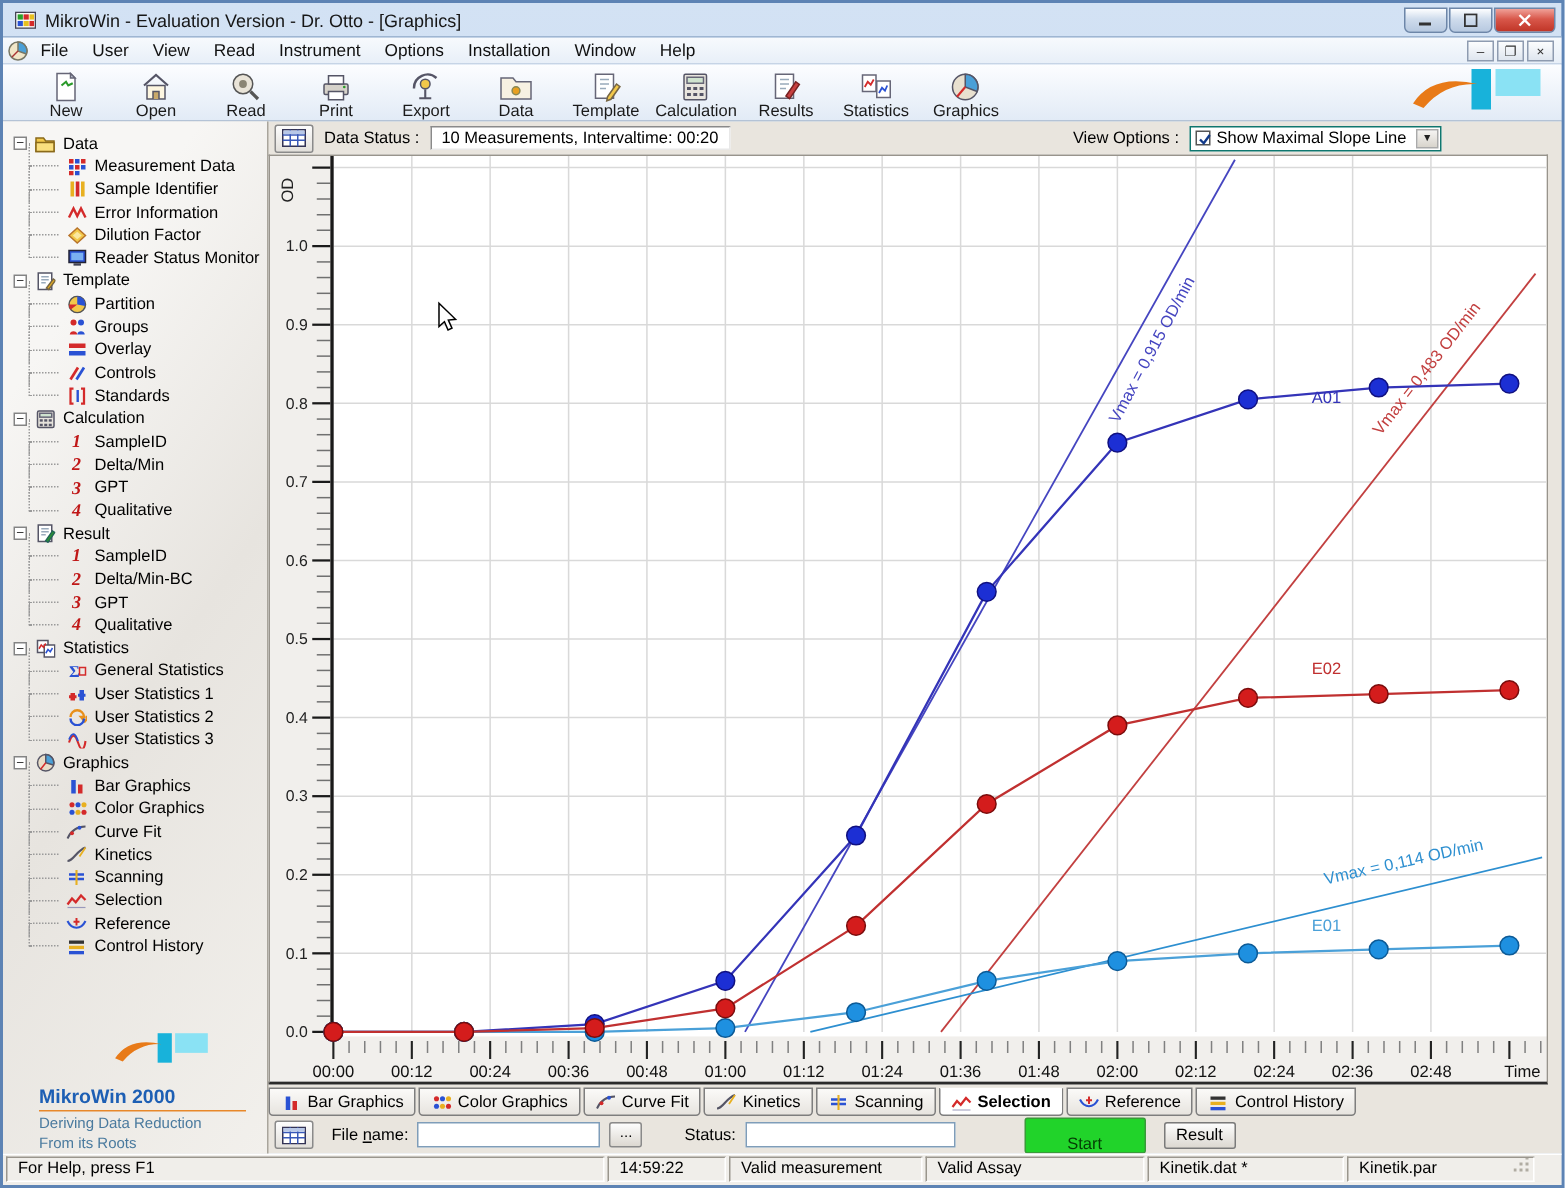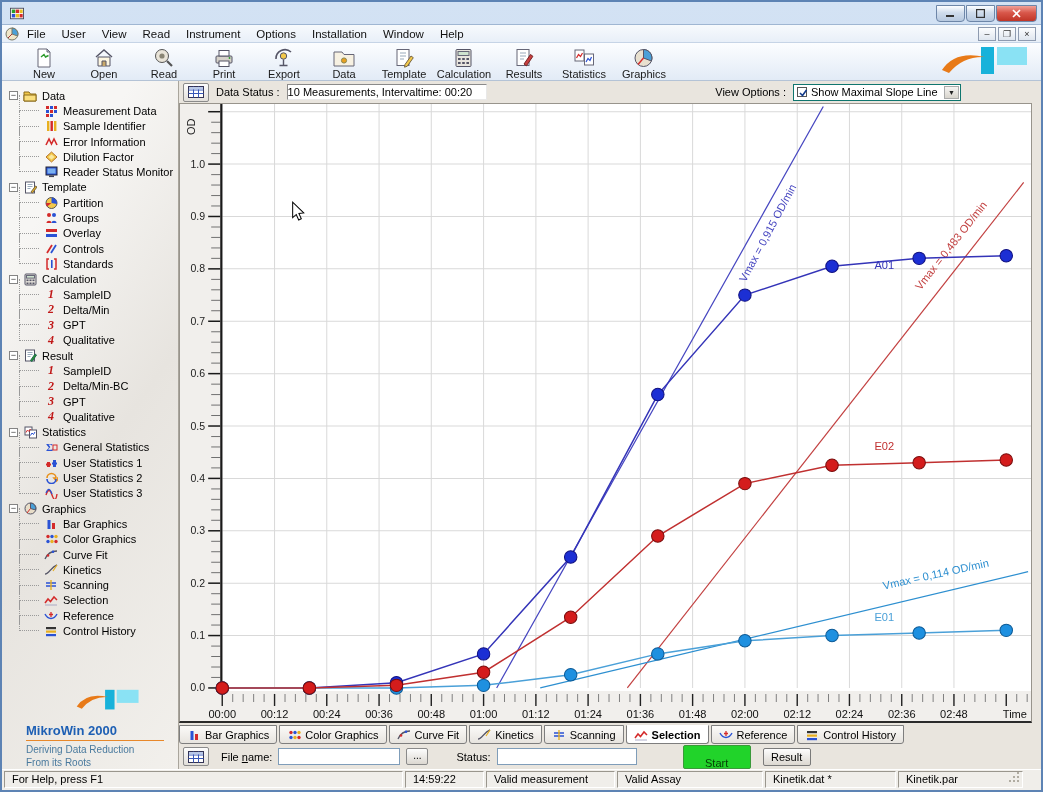--- a/index.html
+++ b/index.html
@@ -39,42 +39,42 @@
   .sblogo { position:absolute; left:0; bottom:0; width:100%; padding:0 14px 0 24px; }
   .sblogo .img { margin-left:50px; margin-bottom:6px; }
   .sblogo .t1 { font-size:13px; font-weight:bold; color:#1d5fb4; }
   .sblogo hr { border:none; border-top:1px solid #e8882a; margin:2px 0 3px; }
   .sblogo .t2 { font-size:10px; color:#4a7a9e; line-height:1.25; }
 
   
   .content { flex:1; display:flex; flex-direction:column; min-width:0; }
   .dsrow { height:22px; display:flex; align-items:center; gap:7px; padding:1px 4px 1px 4px; font-size:11px; }
   .iconbtn { width:26px; height:19px; border:1px solid #8a8a8a; border-radius:2px; background:linear-gradient(#fdfdfd,#e2dfda); display:flex; align-items:center; justify-content:center; flex:none; }
-  .dsfield { width:200px; height:16px; background:#fff; border:1px solid; border-color:#8a8a8a #e8e8e8 #e8e8e8 #8a8a8a; font-size:11px; line-height:14px; overflow:hidden; }
+  .dsfield { width:200px; height:16px; background:#fff; border:1px solid; border-color:#8a8a8a #e8e8e8 #e8e8e8 #8a8a8a; text-align:center; font-size:11px; line-height:14px; overflow:hidden; }
   .vo-label { margin-left:auto; }
   .dropdown { width:168px; height:17px; margin-right:76px; background:#fff; border:1px solid #0f766e; display:flex; align-items:center; gap:4px; padding-left:3px; position:relative; }
   .dropdown .cb { width:10px; height:10px; border:1px solid #555; background:#fff; flex:none; position:relative; }
   .dropdown .cb svg { position:absolute; left:0; top:0; }
   .dropdown .ddlabel { font-size:11px; }
   .ddarrow { position:absolute; right:1px; top:1px; bottom:1px; width:15px; background:linear-gradient(#f5f4f2,#d8d4cc); border:1px solid #aaa; font-size:7px; display:flex; align-items:center; justify-content:center; color:#222; }
 
   .chart-panel { flex:1; margin-right:9px; background:#fff; border:1px solid #98948c; border-bottom:2px solid #2b2b2b; position:relative; min-height:0; }
   .chart-panel svg { display:block; width:100%; height:100%; }
 
   .tabrow { height:21px; display:flex; gap:2px; padding:2px 0 0 0; }
   .tab { display:flex; align-items:center; gap:4px; padding:0 7px; border:1px solid #7e7e7e; border-radius:0 0 3px 3px; background:linear-gradient(#fbfaf8,#e7e4df); font-size:11px; white-space:nowrap; }
   .tab.active { background:#fff; font-weight:bold; border-top-color:#fff; }
 
   .filebar { height:25px; display:flex; align-items:center; gap:6px; padding:2px 6px 2px 4px; font-size:11px; }
   .txtinput { height:17px; background:#fff; border:1px solid #7f9db9; font-size:11px; padding:0 3px; font-family:"Liberation Sans",sans-serif; }
   .fninput { width:122px; }
   .stinput { width:140px; margin-right:22px; }
   .browse { width:22px; height:17px; border:1px solid #8a8a8a; border-radius:2px; background:linear-gradient(#fdfdfd,#dcd8d1); font-size:10px; line-height:14px; text-align:center; }
   .pbtn { height:18px; border:1px solid #7a7a7a; border-radius:2px; background:linear-gradient(#fdfdfd,#dcd8d1); font-size:11px; padding:0 12px; }
-  .startbtn { background:#21d32a; border-color:#3a9a3a; color:#063; color:#053c05; font-weight:normal; width:68px; padding:11px; margin-left:18px; }
+  .startbtn { background:#21d32a; border-color:#3a9a3a; color:#063; color:#053c05; font-weight:normal; width:81px; padding:11px; margin-left:18px; }
   .closebtn { margin-left:6px; width:48px; padding:0; }
   .u { text-decoration:underline; }
 
   
   .statusbar { height:21px; background:#f0eeea; border-top:1px solid #fff; display:flex; align-items:stretch; padding:1px 18px 2px 2px; font-size:11px; }
   .seg { border:1px solid; border-color:#9a968d #ffffff #ffffff #9a968d; margin-right:2px; padding:1px 7px 0 7px; white-space:nowrap; overflow:hidden; }
   .seg.s-help { width:399px; }
   .seg.s-time { width:79px; }
   .seg.s-meas { width:129px; }
   .seg.s-assay { width:146px; }
@@ -92,20 +92,21 @@
       <svg width="16" height="13" viewBox="0 0 16 13">
           <rect x="0.5" y="0.5" width="15" height="12" fill="#fff" stroke="#445"></rect>
           <rect x="2" y="2" width="4" height="4" fill="#2aa02a"></rect>
           <rect x="6.5" y="2" width="4" height="4" fill="#d42a2a"></rect>
           <rect x="11" y="2" width="3.5" height="4" fill="#e8c020"></rect>
           <rect x="2" y="7" width="4" height="4" fill="#2a52d4"></rect>
           <rect x="6.5" y="7" width="4" height="4" fill="#e8c020"></rect>
           <rect x="11" y="7" width="3.5" height="4" fill="#d42a2a"></rect>
         </svg>
     </span>
+    <span class="title">MikroWin -  Evaluation Version - Dr. Otto - [Graphics]</span>
     <div class="winbtns">
       <div class="winbtn">
           <svg width="9" height="9">
             <rect x="0" y="6" width="8" height="2" fill="#333"></rect>
           </svg>
         </div>
       <div class="winbtn">
           <svg width="9" height="9">
             <rect x="0.5" y="0.5" width="8" height="8" fill="none" stroke="#333" stroke-width="1.4"></rect>
           </svg>

